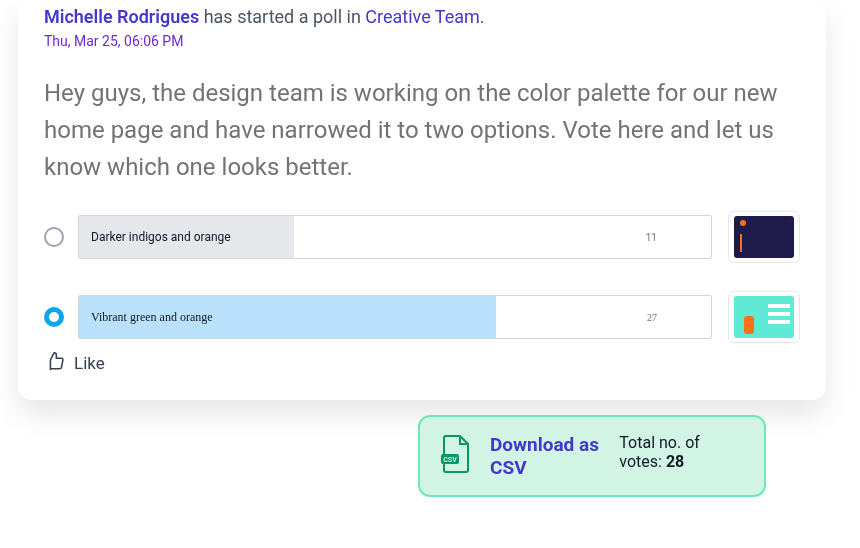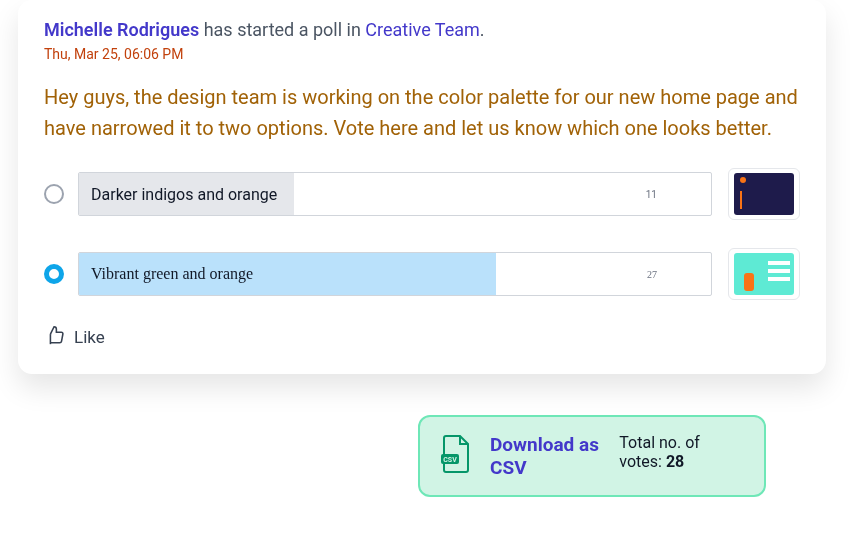--- a/index.html
+++ b/index.html
@@ -11,43 +11,43 @@
     position: relative;
   }
   .card {
     position: absolute;
     left: 18px;
     top: 0;
     width: 808px;
     background: #fff;
     border-radius: 14px;
     box-shadow: 0 14px 28px rgba(0,0,0,0.10);
-    padding: 19px 26px 24px 26px;
+    padding: 6px 26px 24px 26px;
   }
   .head-line {
     font-size: 18px;
     color: #4b5563;
   }
   .head-line .user {
     color: #4338ca;
     font-weight: 600;
   }
   .head-line .team {
     color: #4338ca;
   }
   .timestamp {
     margin-top: 6px;
     font-size: 14px;
-    color: #c2410c;
+    color: #6d28d9;
   }
   .body-text {
-    margin-top: 20px;
-    font-size: 20px;
+    margin-top: 26px;
+    font-size: 24px;
     line-height: 1.55;
-    color: #a16207;
+    color: #737373;
   }
   .options {
     margin-top: 24px;
   }
   .option {
     display: flex;
     align-items: center;
     margin-bottom: 28px;
   }
   .option:last-child { margin-bottom: 0; font-family: Liberation Serif, serif; }
@@ -80,21 +80,21 @@
     background: #e5e7eb;
   }
   .bar-fill.selected {
     background: #bae1fb;
   }
   .bar-label {
     position: absolute;
     left: 12px;
     top: 50%;
     transform: translateY(-50%);
-    font-size: 16px;
+    font-size: 12px;
     color: #111827;
   }
   .bar-count {
     position: absolute;
     right: 54px;
     top: 50%;
     transform: translateY(-50%);
     font-size: 10px;
     color: #6b7280;
   }
@@ -149,21 +149,21 @@
   }
   .thumb-inner2::after {
     content: "";
     position: absolute;
     right: 4px; top: 8px;
     width: 22px; height: 4px;
     background: #fff;
     box-shadow: 0 8px 0 #fff, 0 16px 0 #fff;
   }
   .actions {
-    margin-top: 24px;
+    margin-top: 7px;
     display: flex;
     align-items: center;
     gap: 28px;
   }
   .action {
     display: flex;
     align-items: center;
     gap: 8px;
     color: #374151;
     font-size: 17px;

